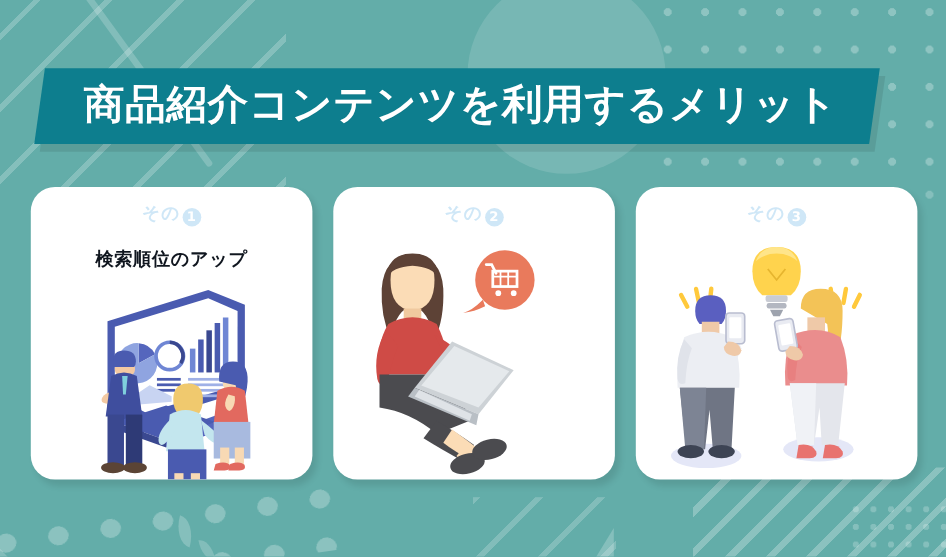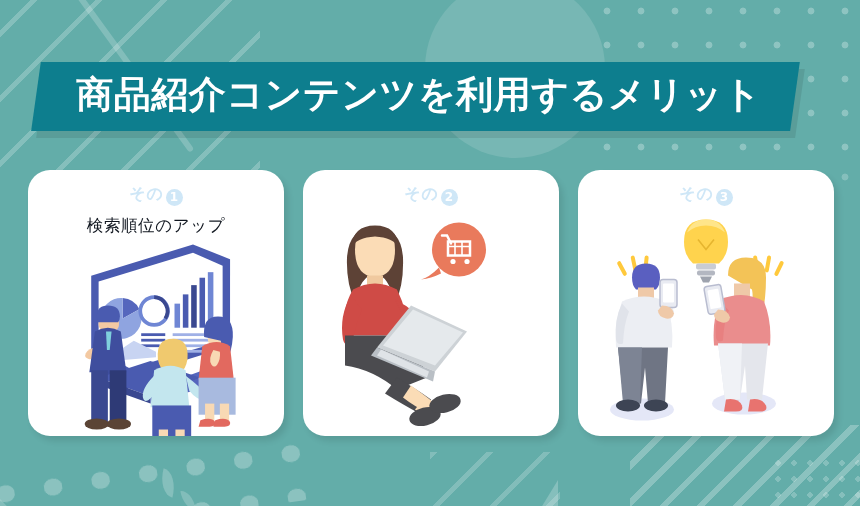--- a/index.html
+++ b/index.html
@@ -107,21 +107,21 @@
     position:absolute; left:28px; top:170px;
     width:806px; height:278px;
     display:flex; justify-content:space-between;
   }
   .card {
     width:256px; height:266px;
     background:#ffffff;
     border-radius:22px;
     box-shadow:4px 5px 6px rgba(0,0,0,0.10);
     position:relative; overflow:hidden;
-    display:flex; flex-direction:column; align-items:center;
+    display:flex; flex-direction:column; align-items:center;gap:10px;
   }
   .card-kicker {
     margin-top:16px;
     color:#cfe7f7;
     font-size:16px;
     font-weight:bold;
     letter-spacing:1px;
     line-height:1;
   }
   .card-kicker .num {
@@ -130,21 +130,21 @@
     border-radius:50%;
     background:#cfe7f7; color:#ffffff;
     font-size:12px; text-align:center;
     vertical-align:-2px;
     margin-left:2px;
   }
   .card-title {
     margin-top:9px;
     color:#10161f;
     font-size:16.5px;
-    font-weight:normal;
+    font-weight:bold;
     letter-spacing:0.6px;
     white-space:nowrap;
   }
   .card-art { flex:1; width:100%; position:relative; }
   .card-art svg { position:absolute; left:0; top:0; width:100%; height:100%; }
 </style>
 </head>
 <body>
 
 <div id="stage">

